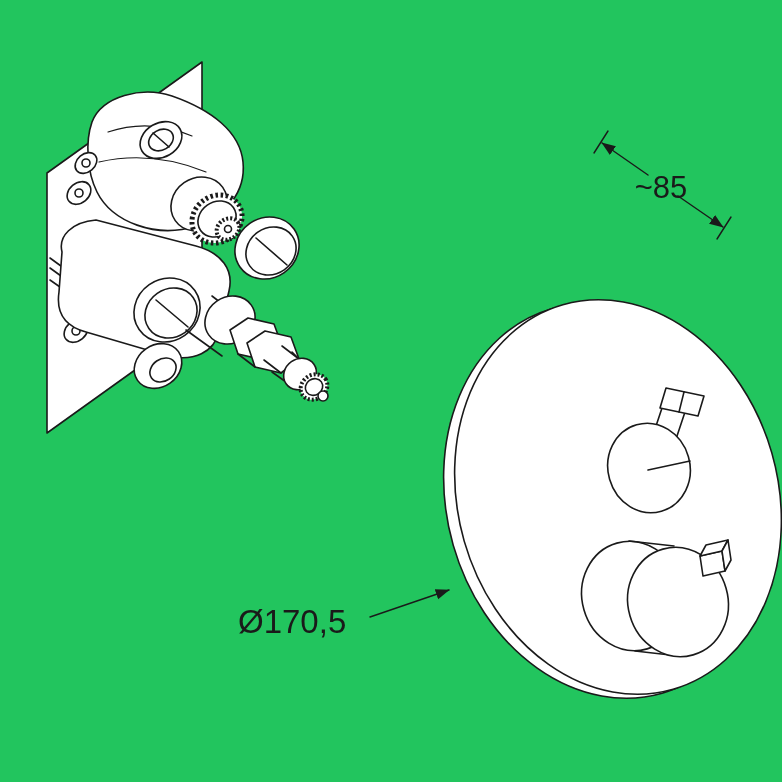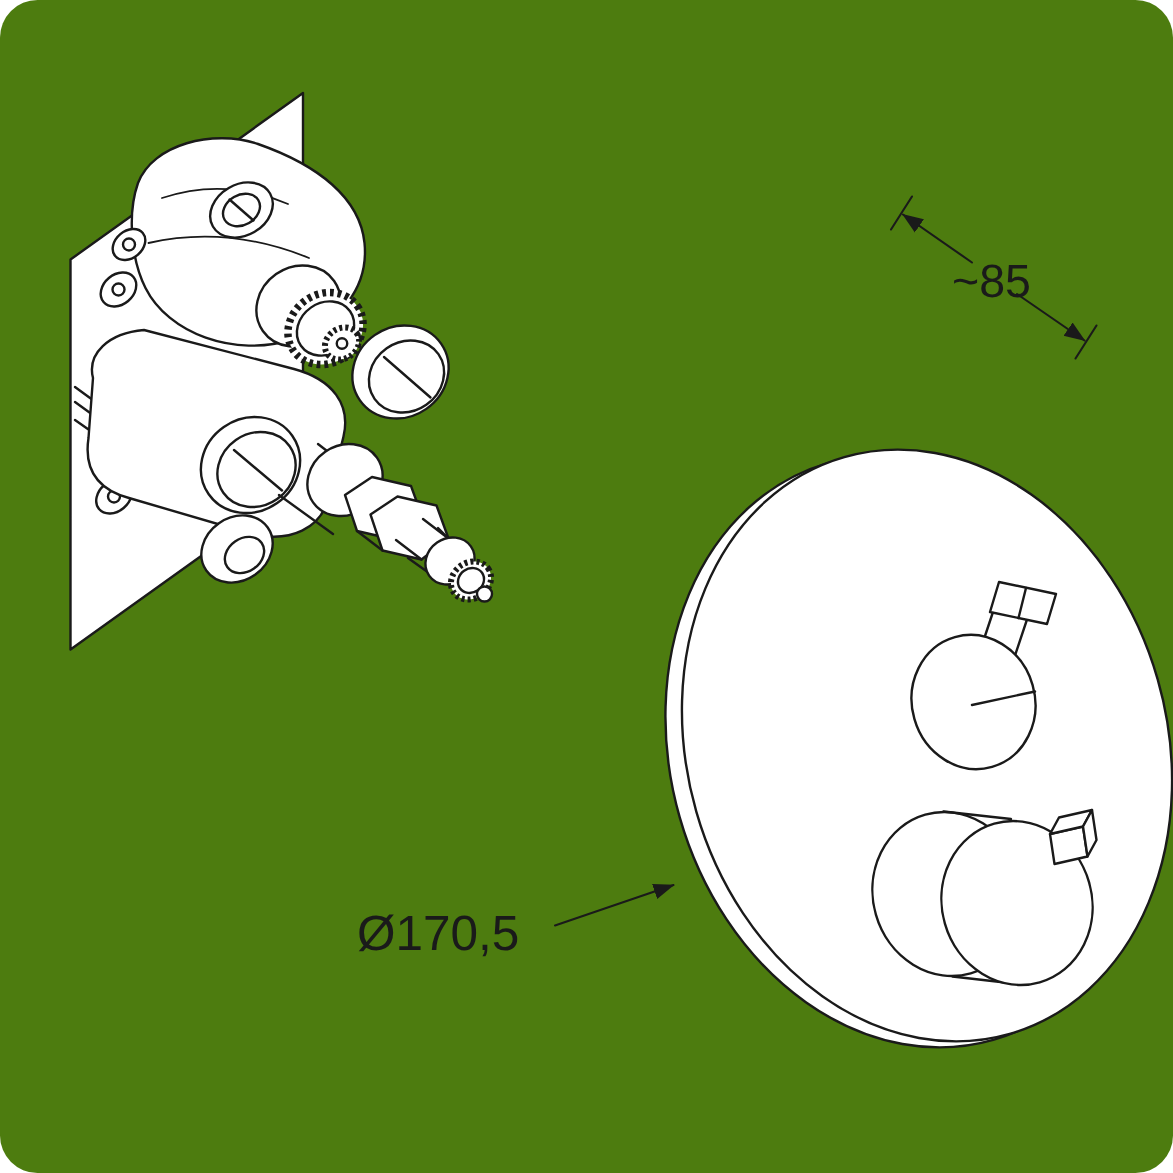--- a/index.html
+++ b/index.html
@@ -1,22 +1,21 @@
 <!DOCTYPE html>
 <html><head>
 <meta charset="utf-8">
 <style>
   html,body{margin:0;padding:0;background:#ffffff;}
   .stage{
     position:relative;
     width:782px;height:782px;
-    background:#4d7c0f;
+    background:#22c55e;
     overflow:hidden;
     font-family:"Liberation Sans", sans-serif;
-    border-radius:25px;
   }
   svg{position:absolute;left:0;top:0;}
   .ln{fill:none;stroke:#1a1a1a;stroke-width:1.6;stroke-linecap:round;stroke-linejoin:round;}
   .fw{fill:#ffffff;stroke:#1a1a1a;stroke-width:1.6;stroke-linejoin:round;}
   .thin{fill:none;stroke:#1a1a1a;stroke-width:1.2;stroke-linecap:round;}
   .knurl{fill:#ffffff;stroke:#1a1a1a;stroke-width:5;stroke-dasharray:2.5 2.6;}
   .knurl2{fill:#ffffff;stroke:#1a1a1a;stroke-width:4;stroke-dasharray:2 2;}
   .dim{fill:none;stroke:#1a1a1a;stroke-width:1.4;stroke-linecap:round;}
   .dimtext{fill:#1a1a1a;font-family:"Liberation Sans", sans-serif;font-weight:400;}
 </style>

